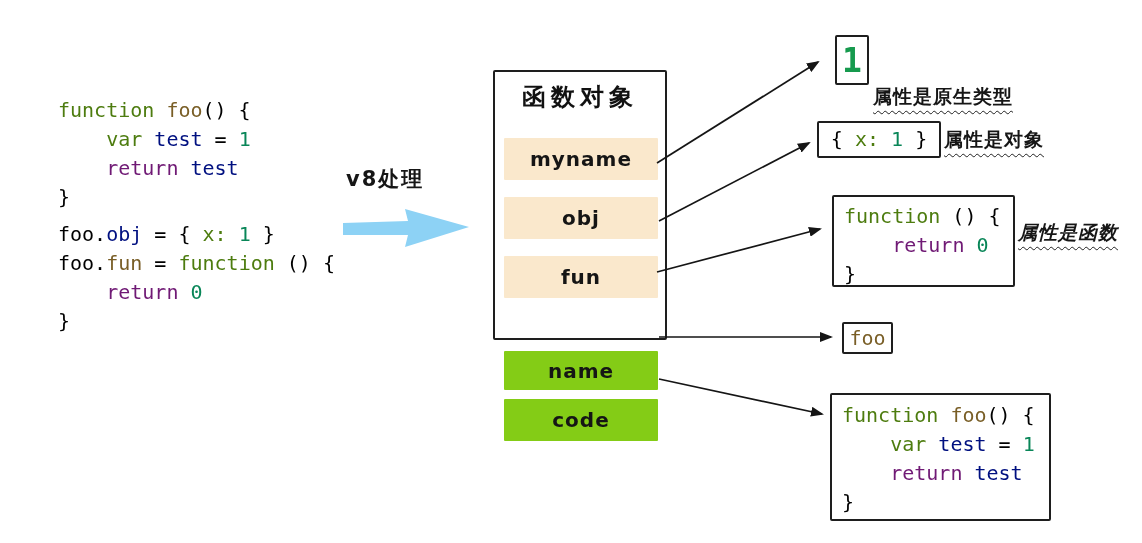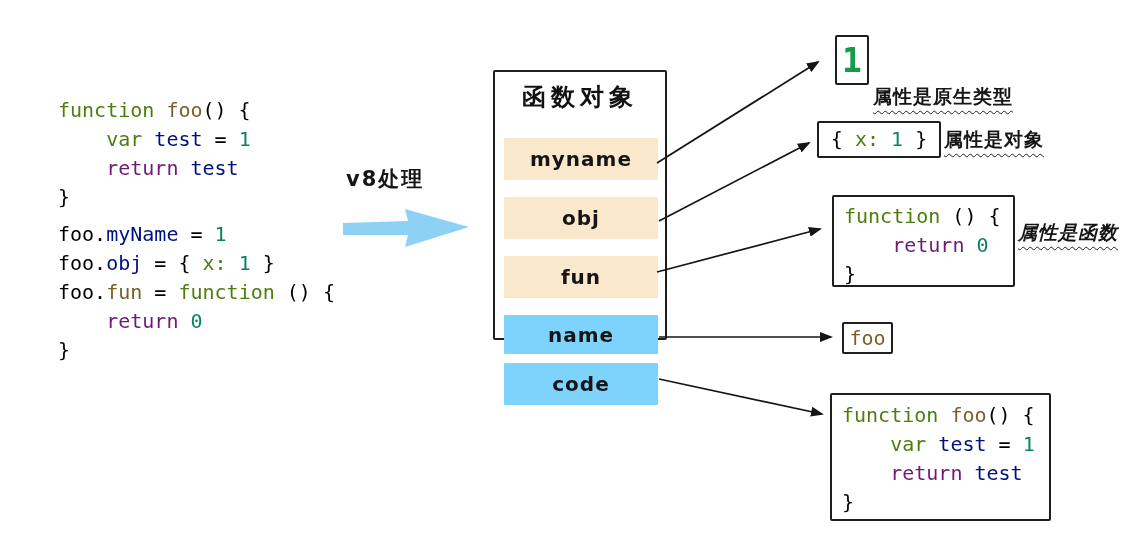--- a/index.html
+++ b/index.html
@@ -50,21 +50,21 @@
     margin-top: 9px; text-align: center;
     font-size: 24px; font-weight: 700; letter-spacing: 5px; color: #111;
   }
   .fnobj-row {
     position: absolute; left: 9px; width: 154px;
     display: flex; align-items: center; justify-content: center;
     font-size: 20px; font-weight: 700; letter-spacing: 1px; color: #151515;
     border-radius: 1px;
   }
   .row-highlight { background: #FAE8CC; }
-  .row-plain     { background: #7dd3fc; }
+  .row-plain     { background: #84cc16; margin-top: 36px; }
   .row-myname { top: 66px;  height: 42px; }
   .row-obj    { top: 125px; height: 42px; }
   .row-fun    { top: 184px; height: 42px; }
   .row-name   { top: 243px; height: 39px; }
   .row-code   { top: 291px; height: 42px; }
 
   
   .val-box {
     border: 2.5px solid #1e1e1e; border-radius: 2px; background: #fff;
   }
@@ -106,21 +106,20 @@
 </head>
 <body>
 
 <div class="canvas">
 
   <div class="abs src-code mono">
       <div class="code-line"><span class="tk-kw">function </span><span class="tk-fn">foo</span><span class="tk-pl">() {</span></div>
       <div class="code-line"><span class="tk-pl">    </span><span class="tk-kw">var </span><span class="tk-vr">test</span><span class="tk-pl"> = </span><span class="tk-num">1</span></div>
       <div class="code-line"><span class="tk-pl">    </span><span class="tk-ret">return </span><span class="tk-vr">test</span></div>
       <div class="code-line"><span class="tk-pl">}</span></div>
-      <div class="code-line"><span class="tk-pl">foo.</span><span class="tk-vr">myName</span><span class="tk-pl"> = </span><span class="tk-num">1</span></div>
       <div class="code-line"><span class="tk-pl">foo.</span><span class="tk-vr">obj</span><span class="tk-pl"> = { </span><span class="tk-kw">x:</span><span class="tk-pl"> </span><span class="tk-num">1</span><span class="tk-pl"> }</span></div>
       <div class="code-line"><span class="tk-pl">foo.</span><span class="tk-fn">fun</span><span class="tk-pl"> = </span><span class="tk-kw">function</span><span class="tk-pl"> () {</span></div>
       <div class="code-line"><span class="tk-pl">    </span><span class="tk-ret">return </span><span class="tk-num">0</span></div>
       <div class="code-line"><span class="tk-pl">}</span></div>
     </div>
 
   <div class="abs v8-label">v8处理</div>
   <svg class="abs blue-arrow" width="130" height="44" viewBox="0 0 130 44">
     <polygon points="2,17 67,15 64,3 128,21 64,41 67,29 2,29" fill="#8DD2F5"></polygon>
   </svg>

